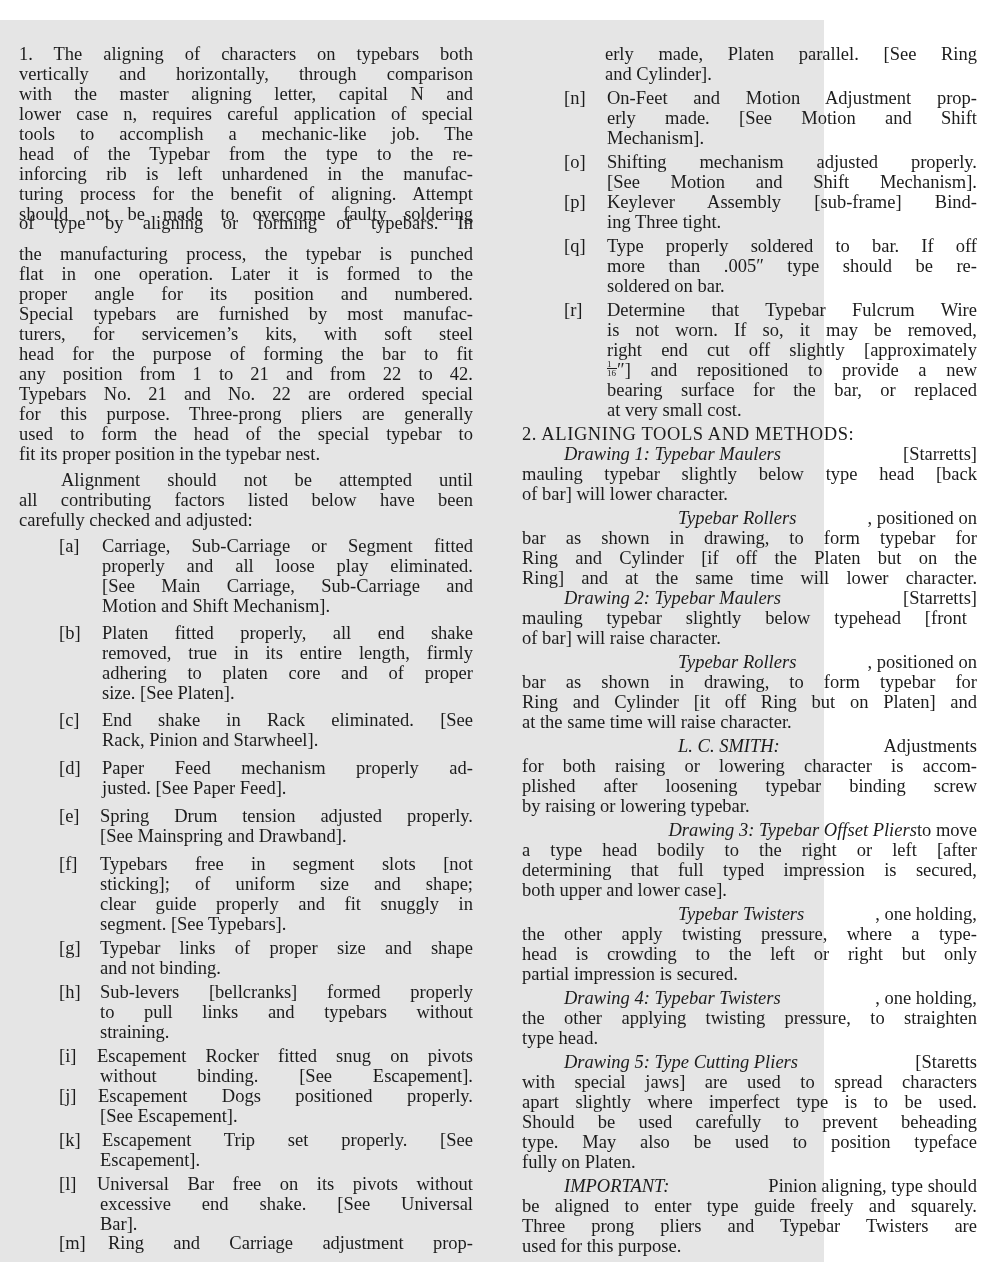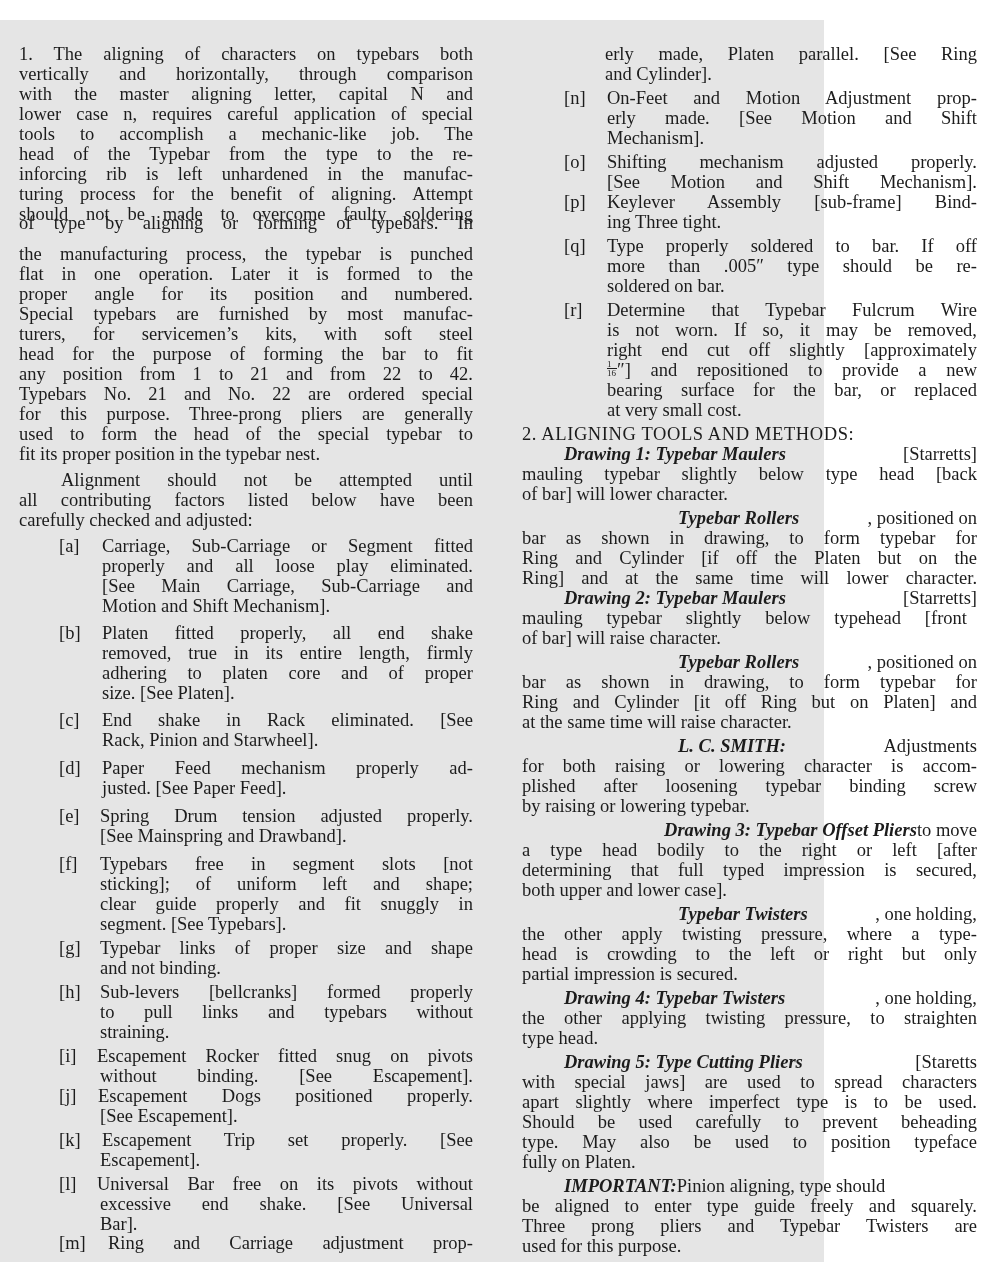--- a/index.html
+++ b/index.html
@@ -16,21 +16,21 @@
   .col-right { left: 522px; width: 455px; }
   .ln {
     position: absolute; white-space: nowrap;
     font-size: 18.5px; line-height: 20px; height: 20px;
     text-align: justify; text-align-last: justify;
   }
   .ln.last { text-align-last: left; }
   .lbl {
     position: absolute; font-size: 18.5px; line-height: 20px; height: 20px; white-space: nowrap;
   }
-  .it { font-style: italic; font-weight: bold; }
+  .it { font-style: italic; }
   .frac {
     display: inline-block; vertical-align: middle; font-size: 9px; line-height: 8px; text-align: center; width: 10px;
   }
   .frac span { display: block; }
   .frac .num { border-bottom: 1px solid #1c1c1c; }
   .heading { letter-spacing: 0.6px; }
 </style>
 </head>
 <body>
 
@@ -97,21 +97,21 @@
 
     <div>
       <span class="lbl" style="top:786px;left:40px">[e]</span>
       <div class="ln" style="top:786px;left:81px;width:373px">Spring Drum tension adjusted properly.</div>
       <div class="ln last" style="top:806px;left:81px;width:373px">[See Mainspring and Drawband].</div>
     </div>
 
     <div>
       <span class="lbl" style="top:834px;left:40px">[f]</span>
       <div class="ln" style="top:834px;left:81px;width:373px">Typebars free in segment slots [not</div>
-      <div class="ln" style="top:854px;left:81px;width:373px">sticking];  of uniform left and shape;</div>
+      <div class="ln" style="top:854px;left:81px;width:373px">sticking];  of uniform size and shape;</div>
       <div class="ln" style="top:874px;left:81px;width:373px">clear guide properly and fit snuggly in</div>
       <div class="ln last" style="top:894px;left:81px;width:373px">segment.  [See Typebars].</div>
     </div>
 
     <div>
       <span class="lbl" style="top:918px;left:40px">[g]</span>
       <div class="ln" style="top:918px;left:81px;width:373px">Typebar links of proper size and shape</div>
       <div class="ln last" style="top:938px;left:81px;width:373px">and not binding.</div>
     </div>
 
@@ -287,21 +287,21 @@
           <span> [Staretts</span>
       </div>
       <div class="ln" style="top:1052px;width:455px">with special jaws] are used to spread characters</div>
       <div class="ln" style="top:1072px;width:455px">apart slightly where imperfect type is to be used.</div>
       <div class="ln" style="top:1092px;width:455px">Should be used carefully to prevent beheading</div>
       <div class="ln" style="top:1112px;width:455px">type.  May also be used to position typeface</div>
       <div class="ln last" style="top:1132px;width:455px">fully on Platen.</div>
     </div>
 
     <div>
-      <div class="ln" style="top:1156px;left:42px;width:413px;display:flex;justify-content:flex-start">
+      <div class="ln" style="top:1156px;left:42px;width:413px;display:flex;justify-content:space-between">
         <span class="it">IMPORTANT:</span>
           <span>  Pinion aligning, type should</span>
       </div>
       <div class="ln" style="top:1176px;width:455px">be aligned to enter type guide freely and squarely.</div>
       <div class="ln" style="top:1196px;width:455px">Three prong pliers and Typebar Twisters are</div>
       <div class="ln last" style="top:1216px;width:455px">used for this purpose.</div>
     </div>
   </div>
 </div>
 

